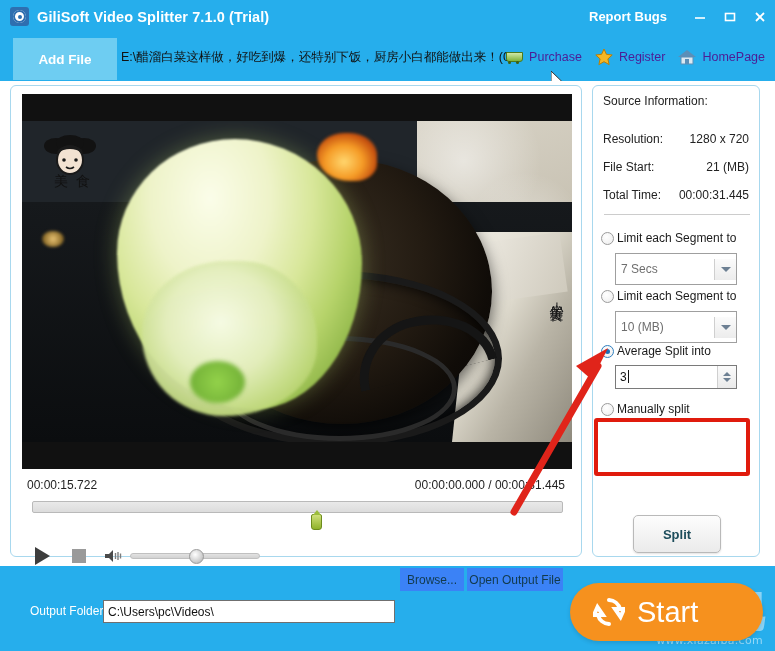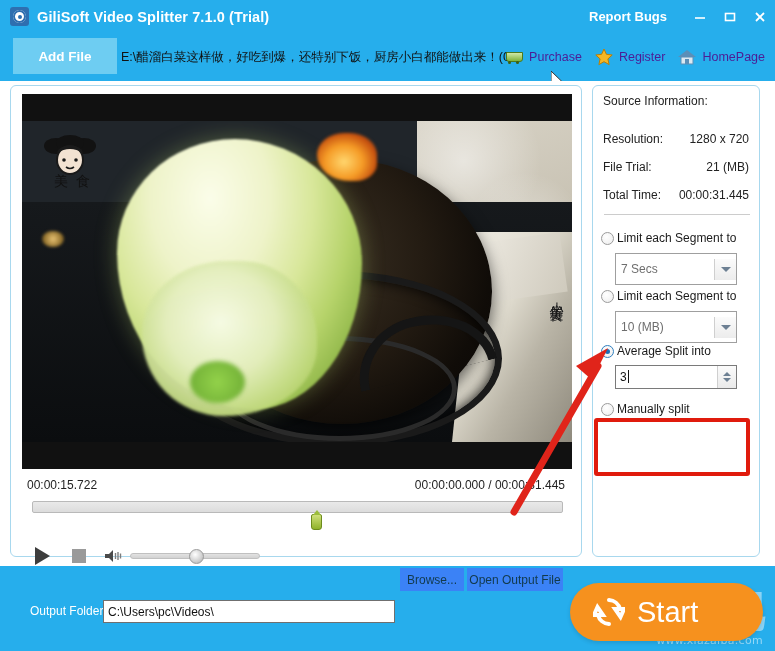--- a/index.html
+++ b/index.html
@@ -54,21 +54,21 @@
     cursor: pointer;
   }
   .win-btn svg { display: block; }
 
   
   .toolbar {
     position: absolute; left: 0; top: 33px; width: 775px; height: 48px;
     background: #26aeec;
   }
   .addfile-btn {
-    position: absolute; left: 13px; top: 5px; width: 104px; height: 36px;
+    position: absolute; left: 13px; top: 5px; width: 104px; height: 42px;
     background: #6ecdf2;
     color: #ffffff; font-size: 13.5px; font-weight: bold;
     display: flex; align-items: center; justify-content: center;
     cursor: pointer; border: none;
   }
   .file-path {
     position: absolute; left: 121px; top: 0; height: 48px;
     width: 400px;
     display: flex; align-items: center;
     color: #111111; font-size: 12.5px;
@@ -558,21 +558,21 @@
       </div>
     </div>
   </div>
 
   <div class="right-panel">
     <div class="src-title">Source Information:</div>
 
     <div class="row-lbl r1">Resolution:</div>
     <div class="row-val r1">1280 x 720</div>
 
-    <div class="row-lbl r2">File Trial:</div>
+    <div class="row-lbl r2">File Start:</div>
     <div class="row-val r2">21 (MB)</div>
 
     <div class="row-lbl r3">Total Time:</div>
     <div class="row-val r3">00:00:31.445</div>
 
     <div class="hr"></div>
 
     <div class="opt o1">
       <div class="opt-row">
         <span class="radio"></span>
@@ -615,20 +615,21 @@
 
     <div class="opt o4">
       <div class="opt-row">
         <span class="radio"></span>
         <span class="opt-lbl">Manually split</span>
       </div>
     </div>
 
     <div class="hl-box"></div>
 
+    <div class="split-btn">Split</div>
   </div>
 
   <svg class="arrow-svg" viewBox="0 0 120 180">
     <line x1="14" y1="172" x2="98" y2="26" stroke="#e0241a" stroke-width="7" stroke-linecap="round"></line>
     <polygon points="108,8 92,40 76,26" fill="#e0241a"></polygon>
   </svg>
 
   <div class="footer">
     <div class="site-wm">
       <div class="wm-big">下载吧</div>

